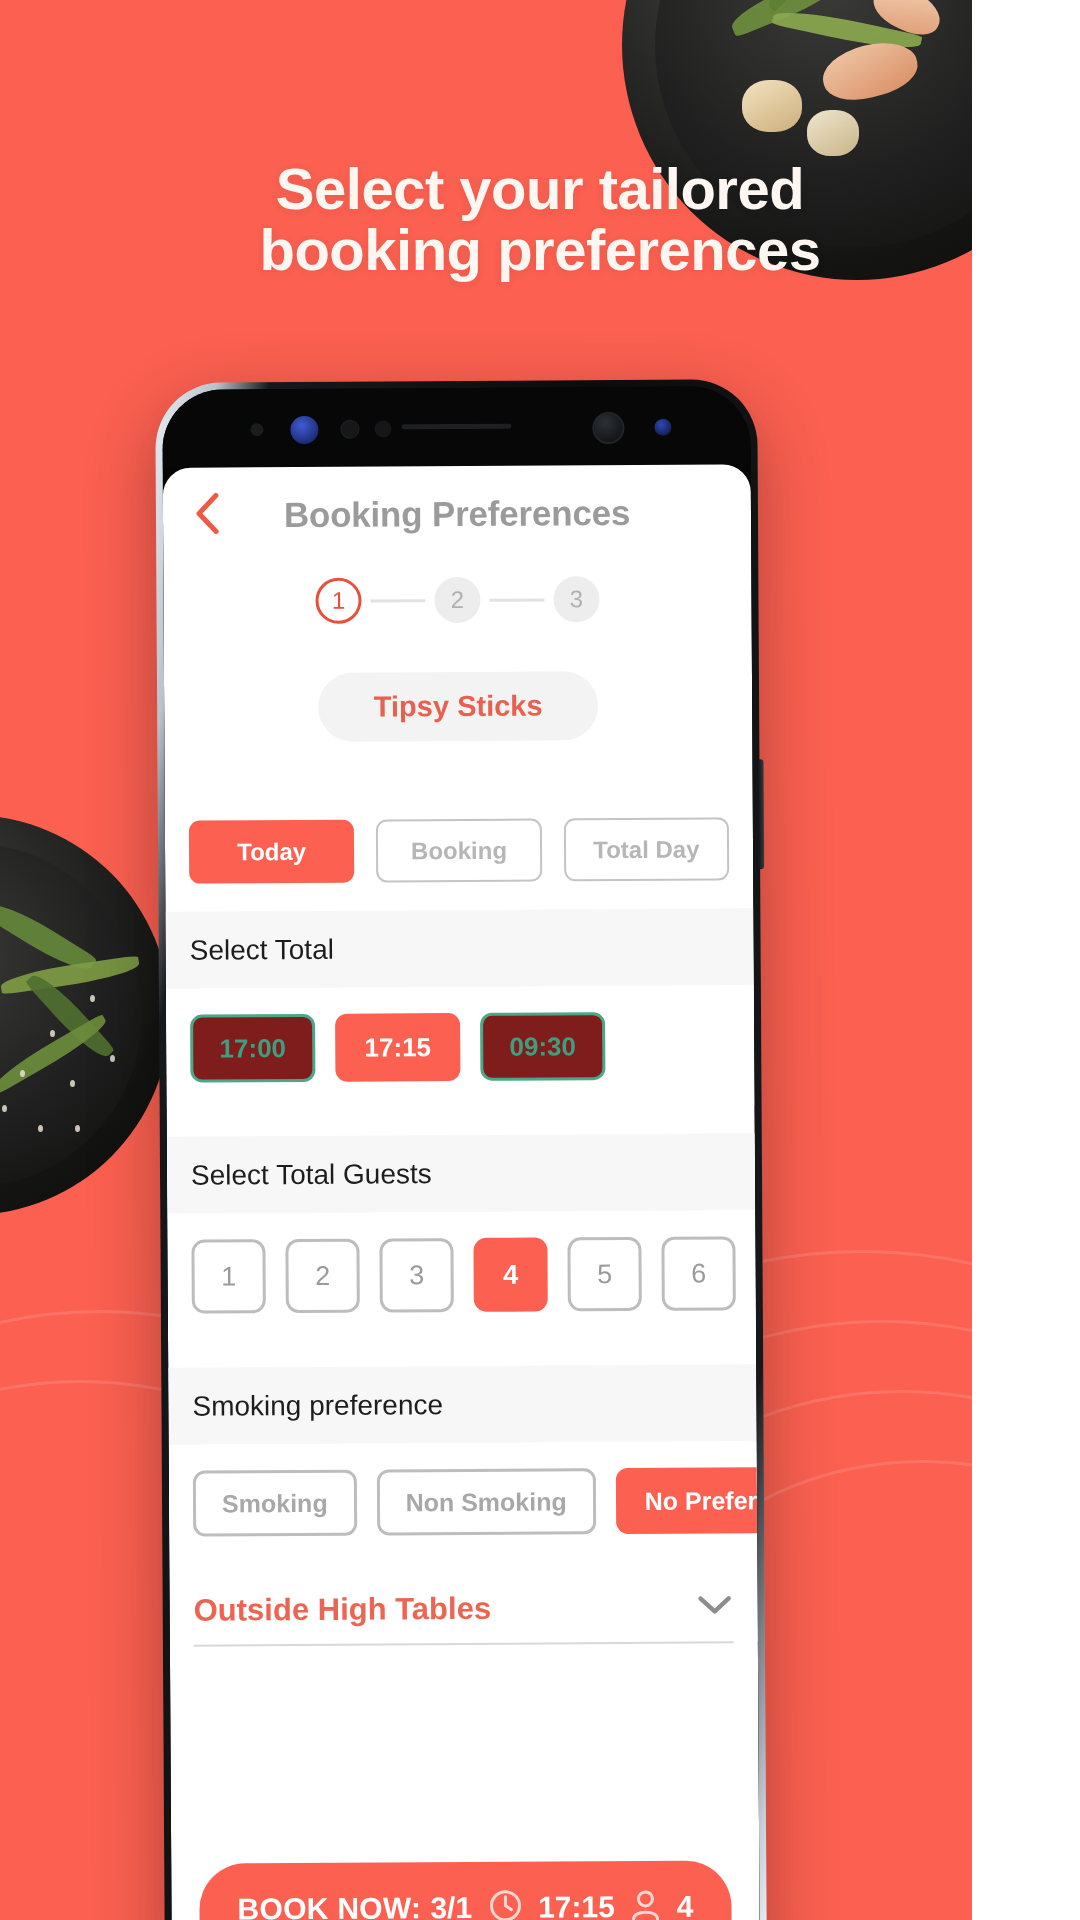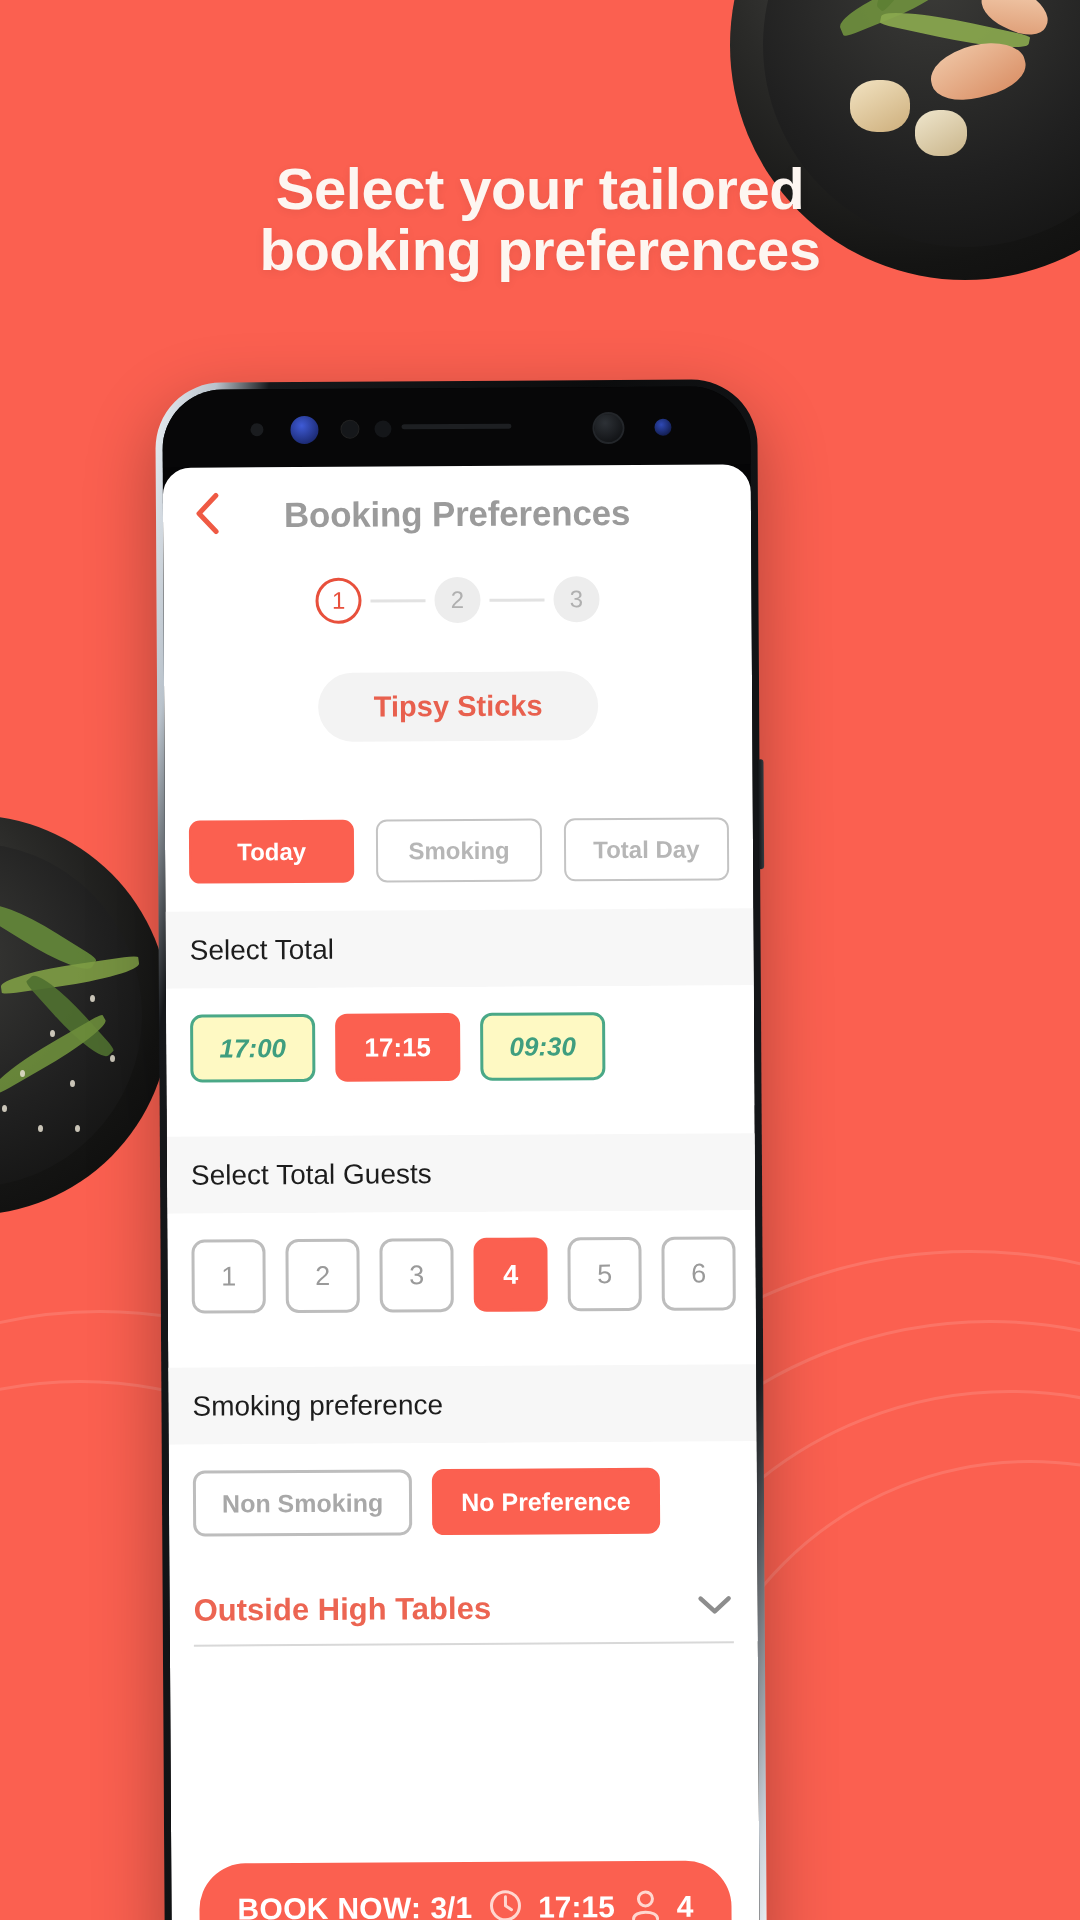--- a/index.html
+++ b/index.html
@@ -3,21 +3,21 @@
 <meta charset="utf-8">
 <style>
   * { box-sizing: border-box; margin: 0; padding: 0; }
   html, body {
     width: 1080px; height: 1920px;
     overflow: hidden;
     font-family: "Liberation Sans", sans-serif;
   }
   #stage {
     position: relative;
-    width: 1080px; height: 1920px;
+    width: 972px; height: 1920px;
     background: #fb6050;
     overflow: hidden;
   }
 
   
   .arc {
     position: absolute;
     border: 3px solid rgba(255,255,255,0.13);
     border-radius: 50%;
     pointer-events: none;
@@ -203,21 +203,21 @@
   }
   .time-chip {
     flex: 0 0 auto;
     min-width: 125px;
     height: 68px;
     border-radius: 12px;
     display: flex; align-items: center; justify-content: center;
     font-size: 26px; font-weight: bold;
     cursor: pointer;
   }
-  .time-chip.unsel { border: 3px solid #4aa887; color: #3f9e7f; background:#fef9c3;font-style:italic; }
+  .time-chip.unsel { border: 3px solid #4aa887; color: #3f9e7f; background:#7f1d1d; }
   .time-chip.sel { background: #fb6050; color: #fff; border: 3px solid #fb6050; }
 
   .guest-chip {
     flex: 0 0 auto;
     width: 74px; height: 74px;
     border-radius: 13px;
     display: flex; align-items: center; justify-content: center;
     font-size: 27px;
     cursor: pointer;
   }
@@ -358,21 +358,21 @@
           <div id="venue-pill">
             <span>Tipsy Sticks</span>
           </div>
         </div>
 
         <div id="day-row">
           <div class="day-btn sel">
             <span>Today</span>
           </div>
           <div class="day-btn unsel">
-            <span>Smoking</span>
+            <span>Booking</span>
           </div>
           <div class="day-btn unsel">
             <span>Total Day</span>
           </div>
         </div>
 
         <div class="section-head">
           <span>Select Total</span>
         </div>
         <div class="chip-row">
@@ -412,20 +412,23 @@
           </div>
           <div class="guest-chip unsel">
             
           </div>
         </div>
 
         <div class="section-head">
           <span>Smoking preference</span>
         </div>
         <div class="chip-row">
+          <div class="smoke-chip unsel">
+            <span>Smoking</span>
+          </div>
           <div class="smoke-chip unsel">
             <span>Non Smoking</span>
           </div>
           <div class="smoke-chip sel">
             <span>No Preference</span>
           </div>
         </div>
 
         <div id="area-row">
           <div id="area-title">Outside High Tables</div>

